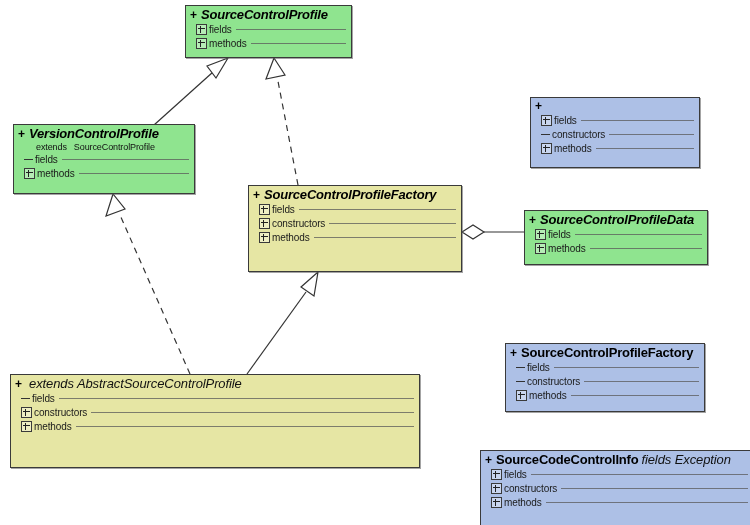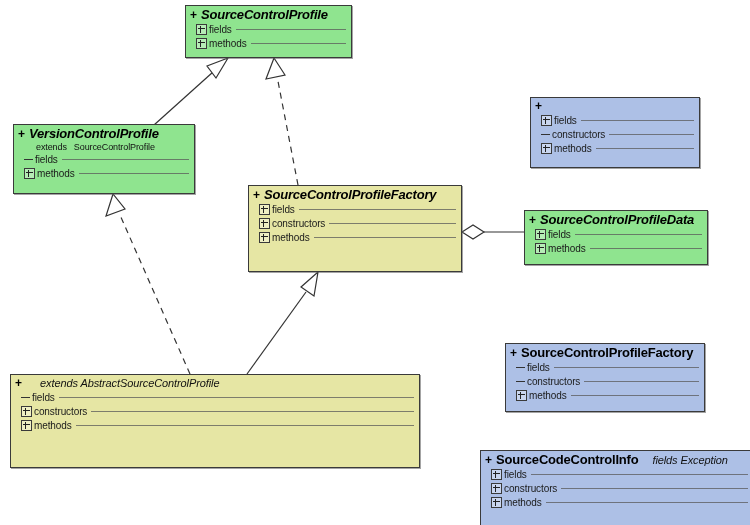--- a/index.html
+++ b/index.html
@@ -49,24 +49,24 @@
     margin-right: 4px;
   }
   .cls-name {
     font-size: 13px;
     font-weight: bold;
     color: #000;
     letter-spacing: -0.2px;
   }
   .cls-name.italic { font-style: italic; }
   .inline-rel {
-    font-size: 11px;
+    font-size: 13px;
     font-style: italic;
     color: #111;
-    margin-left: 14px;
+    margin-left: 3px;
     letter-spacing: -0.1px;
   }
   .rel-line {
     font-size: 9px;
     color: #111;
     padding: 0 4px 1px 22px;
     white-space: nowrap;
     line-height: 1.15;
     letter-spacing: -0.1px;
   }

